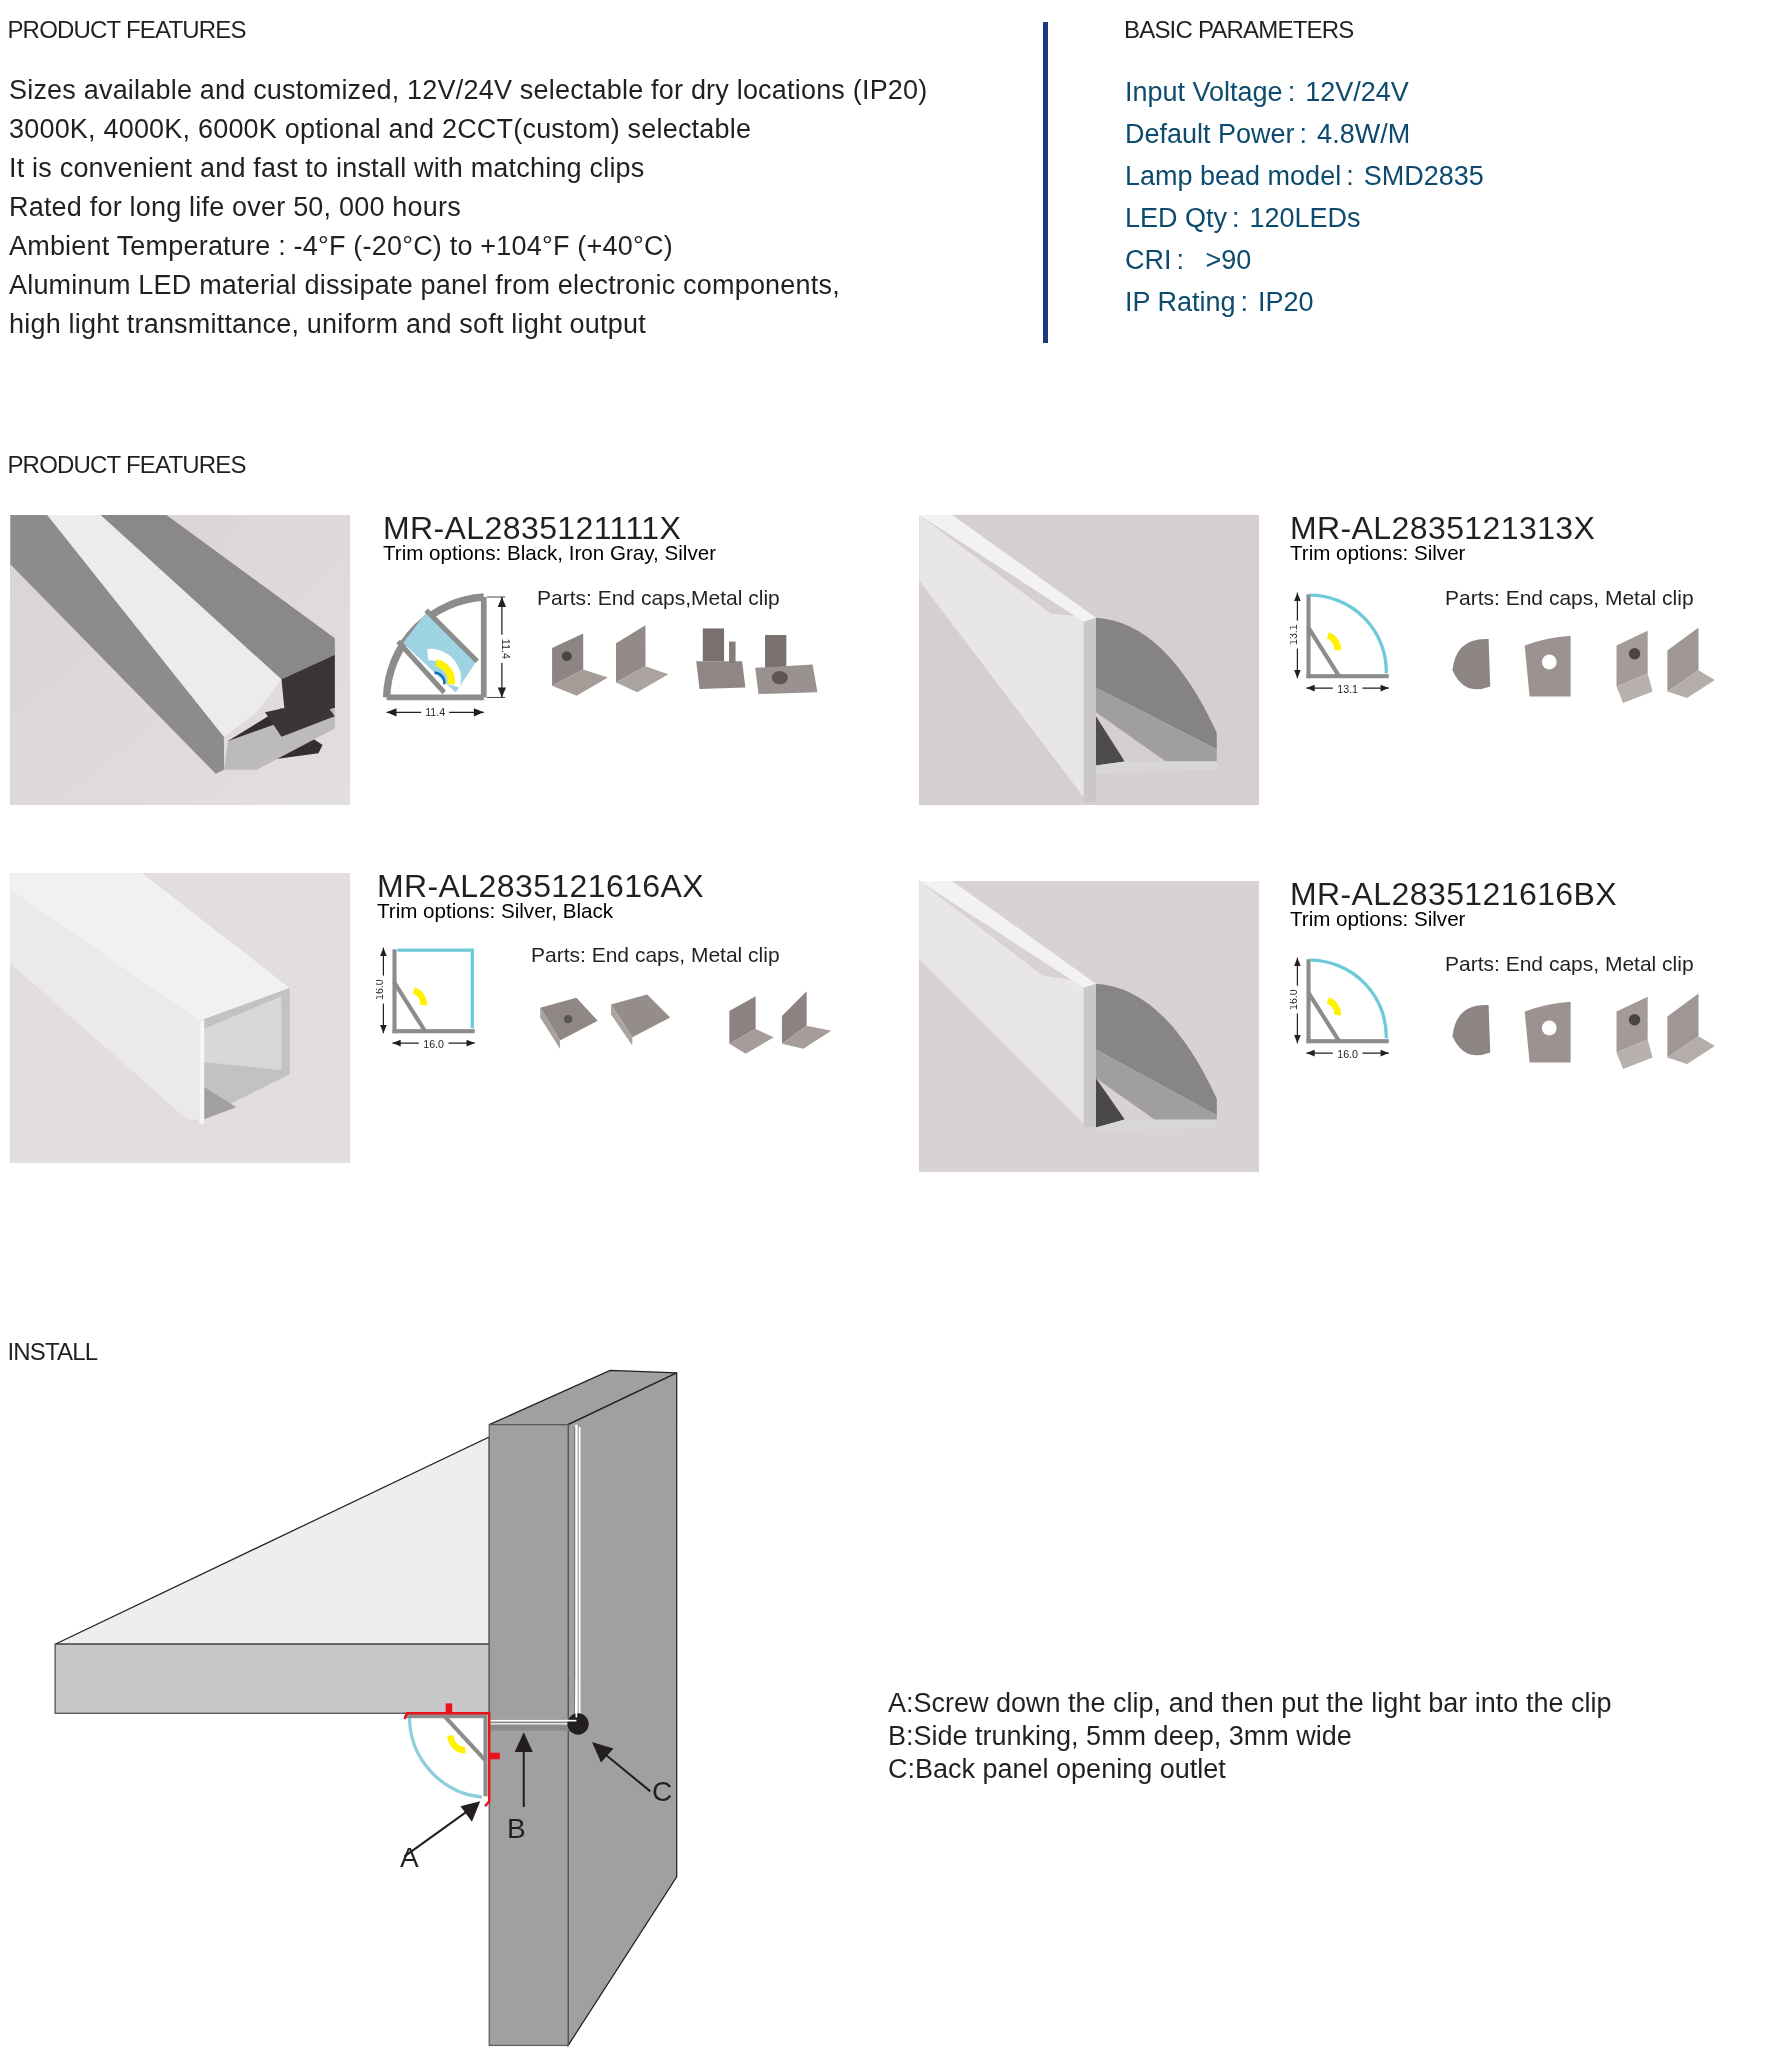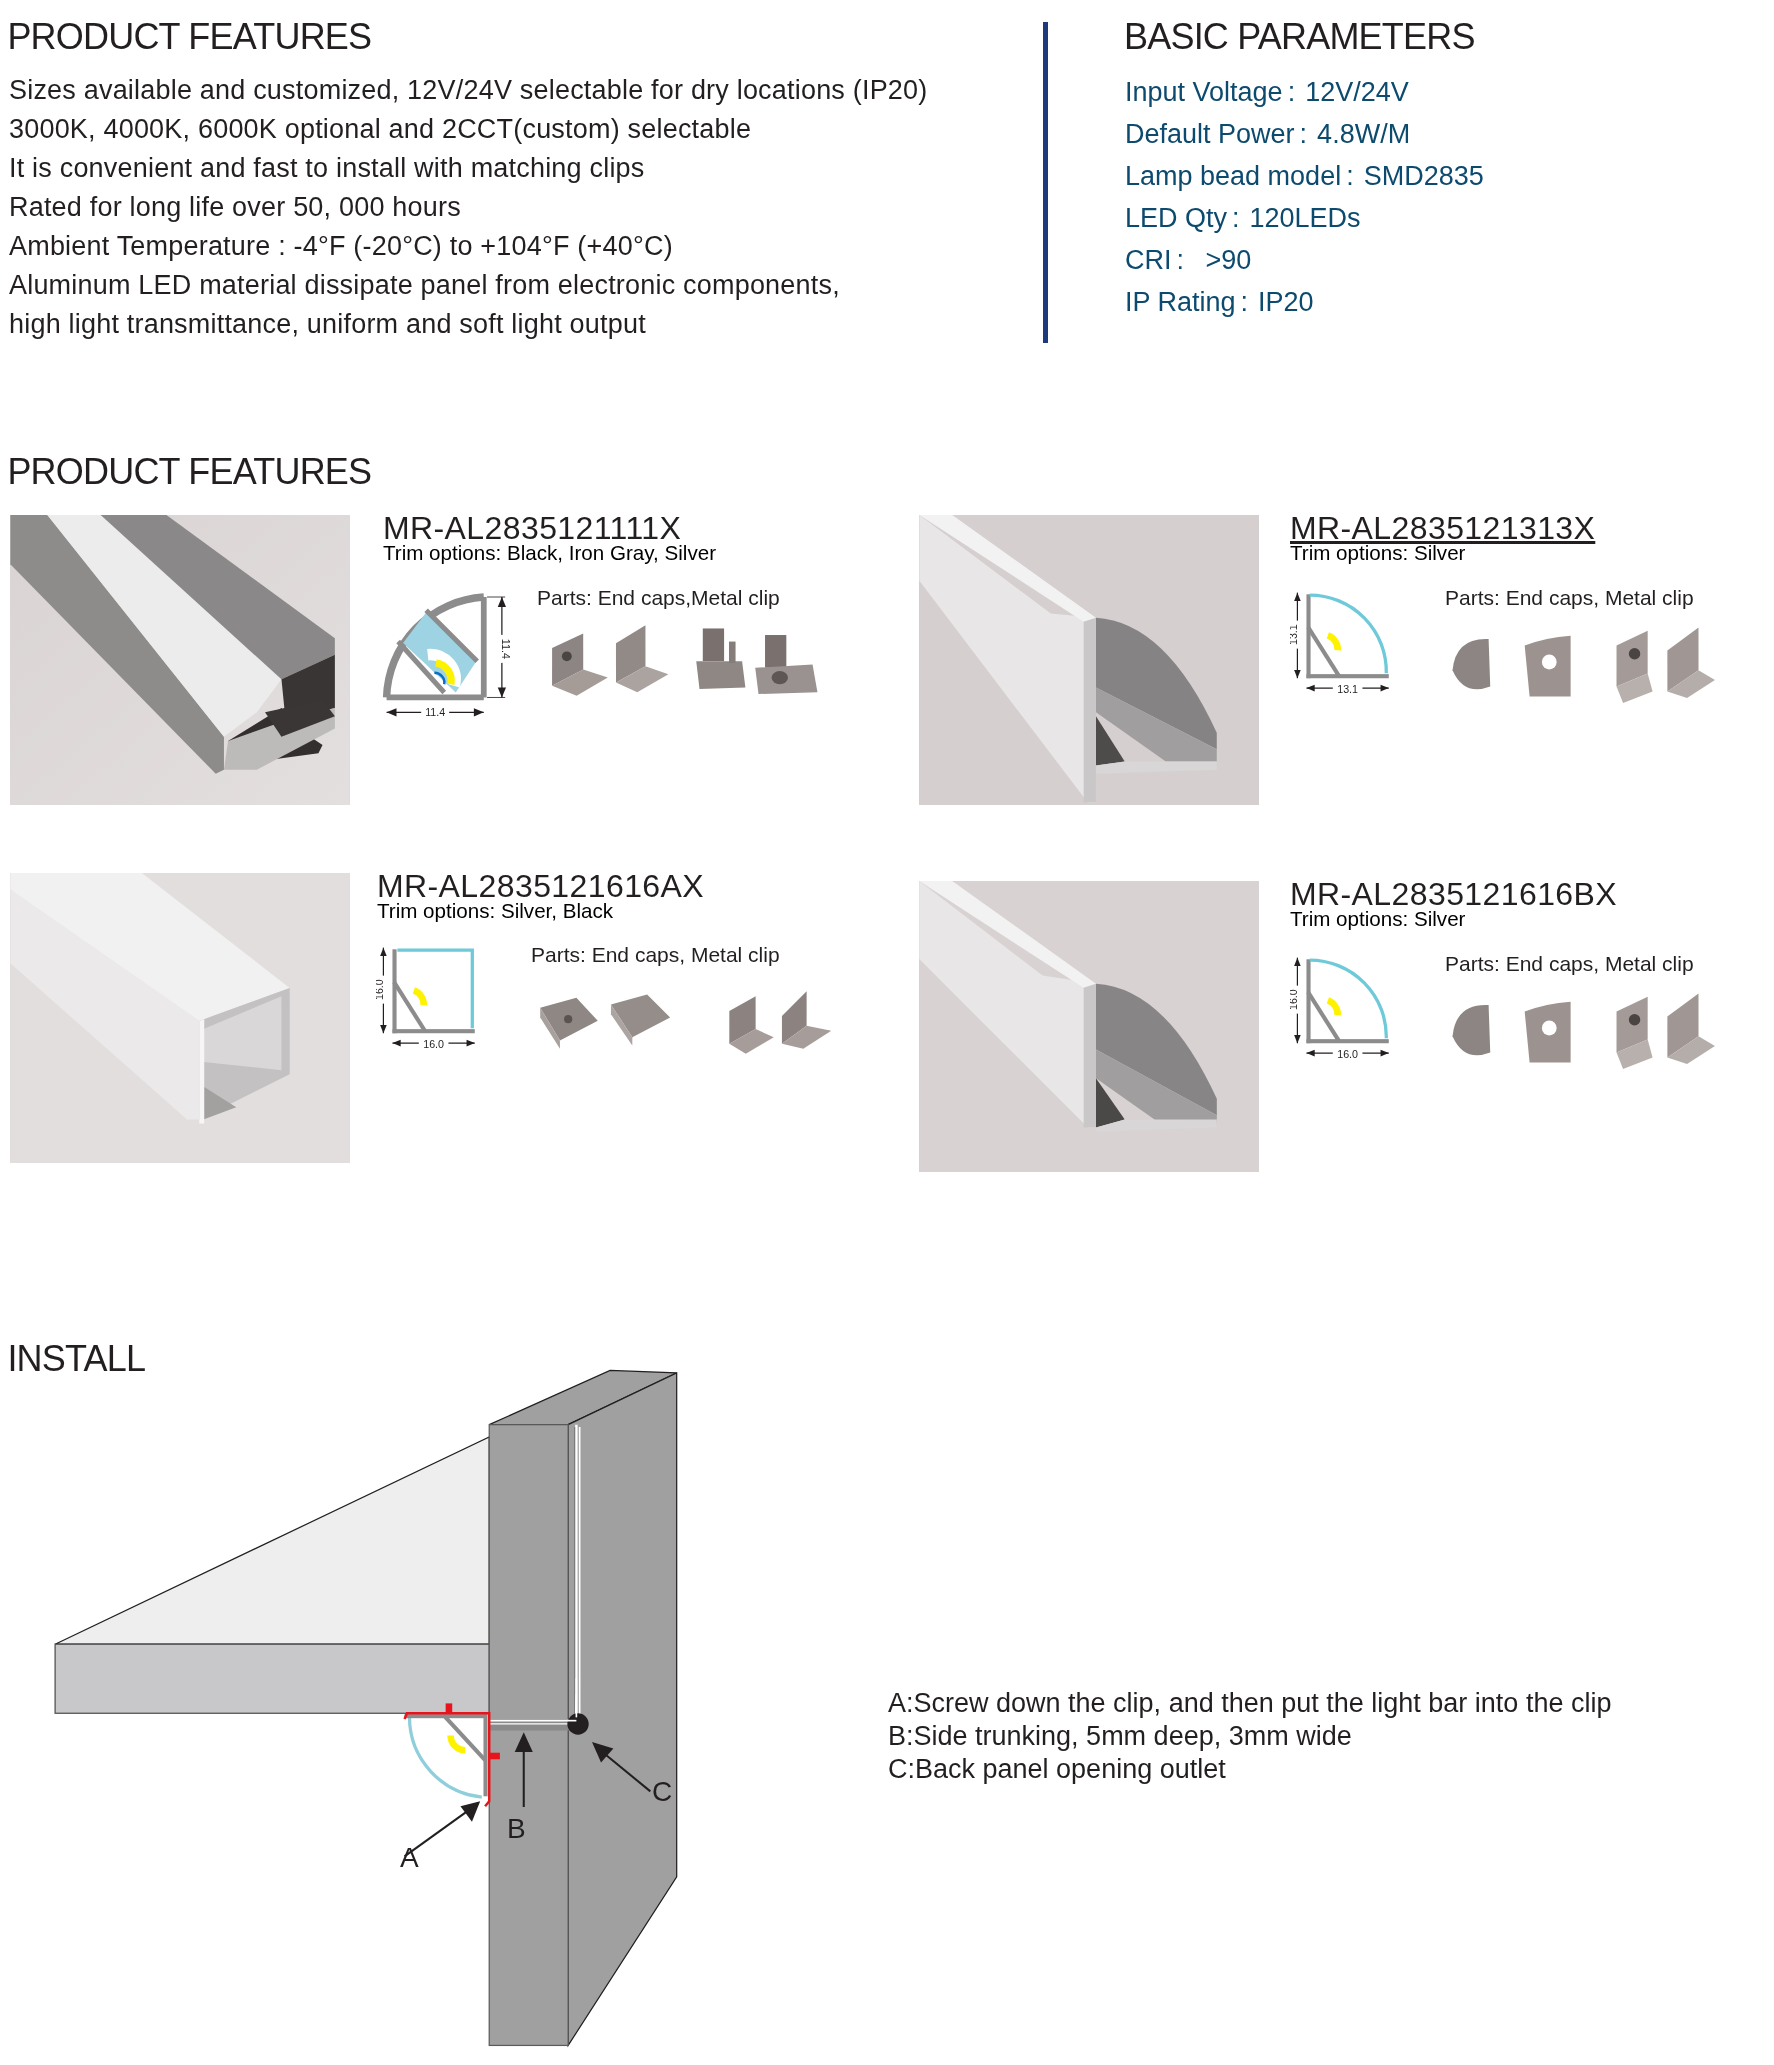--- a/index.html
+++ b/index.html
@@ -7,21 +7,21 @@
   body {
     position: relative;
     width: 1775px;
     height: 2066px;
     overflow: hidden;
     font-family: "Liberation Sans", "DejaVu Sans", sans-serif;
     color: #231f20;
   }
   .abs { position: absolute; }
   .section-title {
-    font-size: 36px;
+    font-size: 24px;
     letter-spacing: -0.8px;
     color: #231f20;
     white-space: nowrap;
   }
   .feature-list { list-style: none; }
   .feature-list li {
     font-size: 27px;
     line-height: 39px;
     white-space: nowrap;
     color: #231f20;
@@ -168,21 +168,21 @@
     <rect width="413" height="353" fill="#d6cfcf"></rect>
     <polygon points="0,0 0,80 205,350 215,350 215,125 160,120 0,0" fill="#e8e6e6"></polygon>
     <polygon points="0,0 40,0 215,125 200,130" fill="#f3f2f2"></polygon>
     <polygon points="200,130 215,125 215,350 200,350" fill="#c9c7c7"></polygon>
     <path d="M215,125 Q300,130 362,265 L362,285 L215,210 Z" fill="#858383"></path>
     <polygon points="215,210 362,285 362,300 300,300 215,240" fill="#a09e9e"></polygon>
     <polygon points="215,245 250,300 215,305" fill="#4e4b4b"></polygon>
     <polygon points="250,300 300,300 362,300 362,310 215,315 215,305" fill="#d8d6d6"></polygon>
   </svg>
 </div>
-<div class="abs model" style="left:1290px; top:510px;text-decoration:underline;">MR-AL2835121313X</div>
+<div class="abs model" style="left:1290px; top:510px;">MR-AL2835121313X</div>
 <div class="abs trim" style="left:1290px; top:541px;">Trim options: Silver</div>
 <div class="abs parts" style="left:1445px; top:586px;">Parts: End caps, Metal clip</div>
 <div class="abs" style="left:1290px; top:591px; width:107px; height:107px;">
   <svg width="107" height="107" viewBox="0 0 130 130">
     <line x1="9" y1="2" x2="9" y2="106" stroke="#231f20" stroke-width="1.5"></line>
     <polygon points="9,2 5,12 13,12" fill="#231f20"></polygon>
     <polygon points="9,106 5,96 13,96" fill="#231f20"></polygon>
     <rect x="3" y="36" width="12" height="34" fill="#ffffff"></rect>
     <text x="9" y="53" font-size="13" text-anchor="middle" fill="#231f20" font-family="Liberation Sans, sans-serif" transform="rotate(-90 9 53)">13.1</text>
     <rect x="20" y="4" width="5" height="102" fill="#8c8c8c"></rect>

